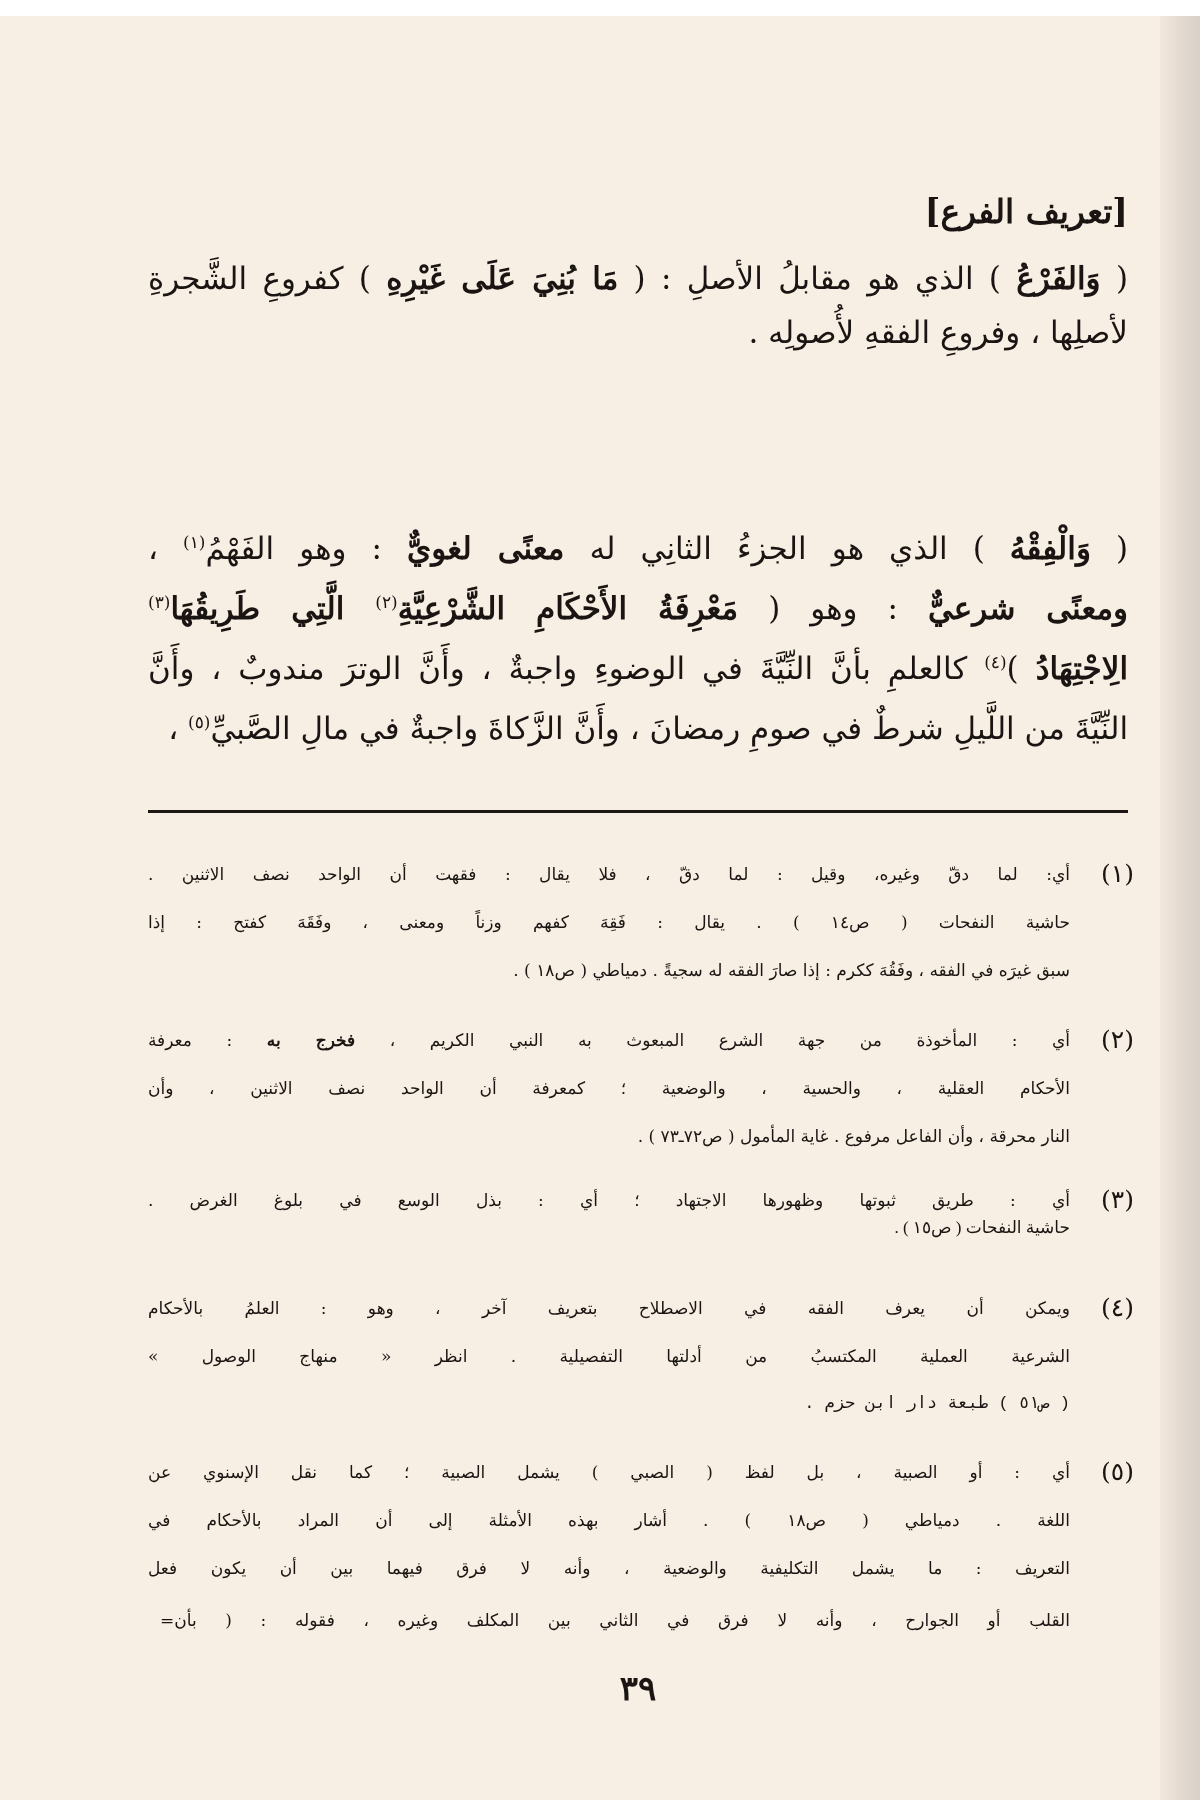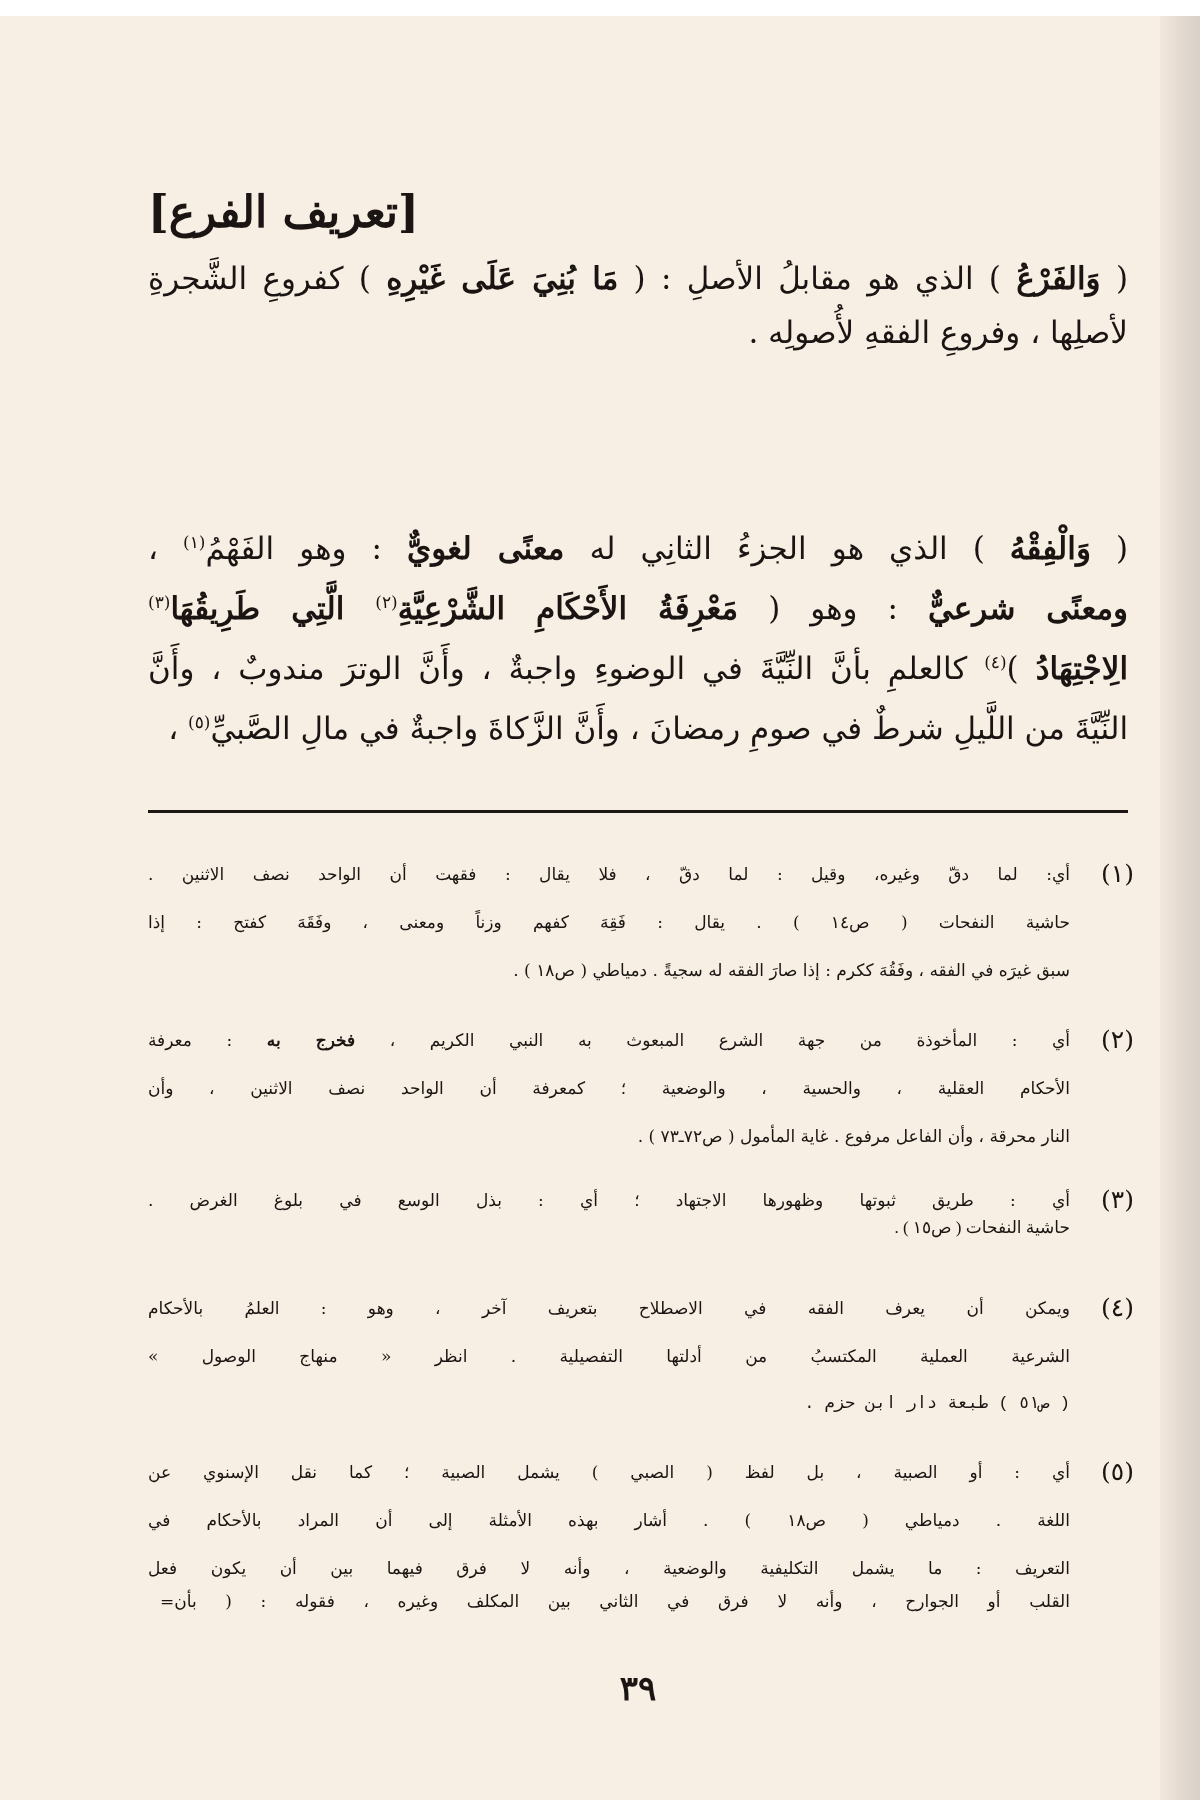--- a/index.html
+++ b/index.html
@@ -18,22 +18,22 @@
       position: absolute; right: 0; top: 0;
       width: 40px; height: 100%;
       background: linear-gradient(to right, #f3e8dc 0%, #e3d9d0 55%, #d8d0c9 100%);
     }
     .content {
       position: absolute; left: 148px; top: 0; width: 980px; height: 100%;
       direction: rtl;
     }
     .heading {
       position: absolute; left: 0; width: 100%;
-      text-align: left;
-      font-weight: bold; font-size: 44px; line-height: 44px;
+      text-align: right;
+      font-weight: bold; font-size: 33px; line-height: 44px;
     }
     .main-line {
       position: absolute; left: 0; width: 100%;
       font-size: 31px; line-height: 44px;
       text-align: justify; text-align-last: justify;
       white-space: nowrap; overflow: visible;
     }
     .main-line.last { text-align-last: right; }
     .main-line b, .fn b { font-weight: bold; margin-top: 41px; }
     sup.fnref { font-size: 17px; vertical-align: super; line-height: 0; }
@@ -119,18 +119,18 @@
       <div class="fn-line" style="top:0px;">ويمكن أن يعرف الفقه في الاصطلاح بتعريف آخر ، وهو : العلمُ بالأحكام</div>
       <div class="fn-line" style="top:48px;">الشرعية العملية المكتسبُ من أدلتها التفصيلية . انظر « منهاج الوصول »</div>
       <div class="fn-line last" style="top:96px;font-family:Liberation Mono, monospace;">( ص٥١ ) طبعة دار ابن حزم .</div>
     </div>
 
     <div class="fn-block" style="top:1436px;">
       <div class="fn-num">(٥)</div>
       <div class="fn-line" style="top:0px;">أي : أو الصبية ، بل لفظ ( الصبي ) يشمل الصبية ؛ كما نقل الإسنوي عن</div>
       <div class="fn-line" style="top:48px;">اللغة . دمياطي ( ص١٨ ) . أشار بهذه الأمثلة إلى أن المراد بالأحكام في</div>
       <div class="fn-line" style="top:96px;">التعريف : ما يشمل التكليفية والوضعية ، وأنه لا فرق فيهما بين أن يكون فعل</div>
-      <div class="fn-line" style="top:129px;margin-left:12px;">القلب أو الجوارح ، وأنه لا فرق في الثاني بين المكلف وغيره ، فقوله : ( بأن=</div>
+      <div class="fn-line" style="top:148px;margin-left:12px;">القلب أو الجوارح ، وأنه لا فرق في الثاني بين المكلف وغيره ، فقوله : ( بأن=</div>
     </div>
 
     <div class="page-number">٣٩</div>
   </div>
 </div>
 
 </body></html>

